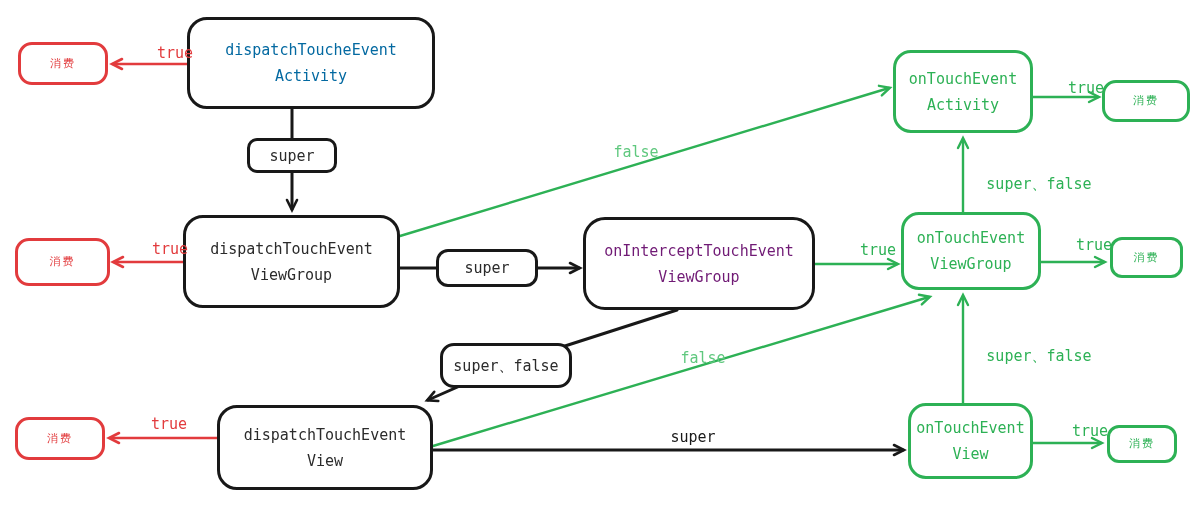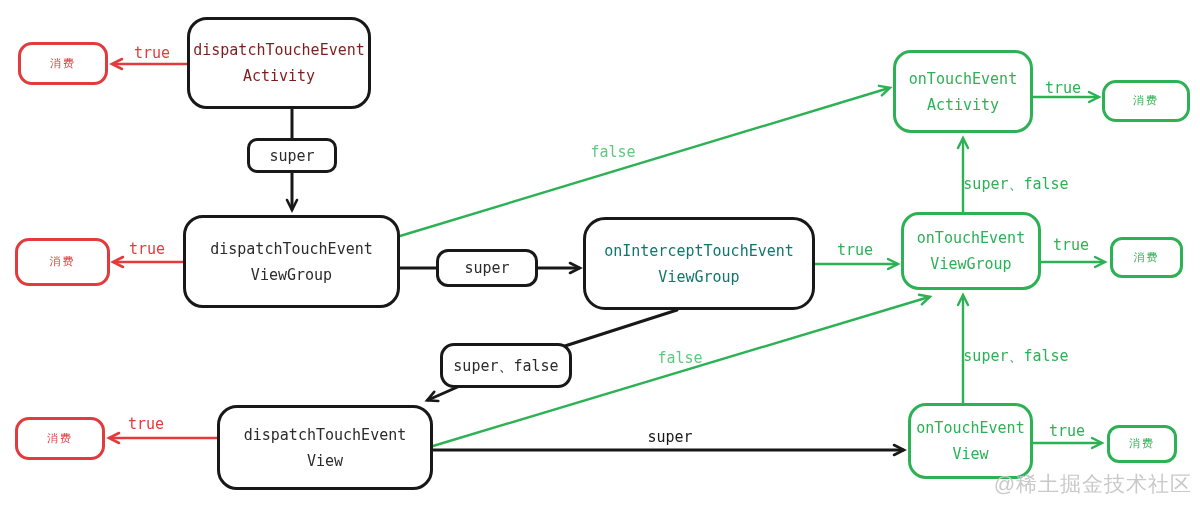--- a/index.html
+++ b/index.html
@@ -29,20 +29,21 @@
     font-size: 15px;
   }
   .node .node-line { white-space: nowrap; }
   .node.cjk { font-size: 11px; letter-spacing: 2px; line-height: 22px; }
   .edge-label {
     position: absolute;
     transform: translate(-50%, -50%);
     white-space: nowrap;
     font-size: 15px;
     background: transparent;
+    margin-left: 23px;
   }
   .watermark {
     position: absolute;
     right: 8px;
     bottom: 7px;
     font-size: 21px;
     letter-spacing: 1px;
     font-family: "Liberation Sans", sans-serif;
   }
 </style>
@@ -75,35 +76,35 @@
         <polyline points="815,264 897,264" fill="none" stroke="#2db155" stroke-width="2.4" stroke-linecap="round" stroke-linejoin="round" marker-end="url(#arrow-green)"></polyline>
         <polyline points="1033,97 1098,97" fill="none" stroke="#2db155" stroke-width="2.4" stroke-linecap="round" stroke-linejoin="round" marker-end="url(#arrow-green)"></polyline>
         <polyline points="1041,262 1104,262" fill="none" stroke="#2db155" stroke-width="2.4" stroke-linecap="round" stroke-linejoin="round" marker-end="url(#arrow-green)"></polyline>
         <polyline points="1033,443 1101,443" fill="none" stroke="#2db155" stroke-width="2.4" stroke-linecap="round" stroke-linejoin="round" marker-end="url(#arrow-green)"></polyline>
         <polyline points="963,212 963,139" fill="none" stroke="#2db155" stroke-width="2.4" stroke-linecap="round" stroke-linejoin="round" marker-end="url(#arrow-green)"></polyline>
         <polyline points="963,403 963,296" fill="none" stroke="#2db155" stroke-width="2.4" stroke-linecap="round" stroke-linejoin="round" marker-end="url(#arrow-green)"></polyline>
         <polyline points="433,446 929,297" fill="none" stroke="#2db155" stroke-width="2.4" stroke-linecap="round" stroke-linejoin="round" marker-end="url(#arrow-green)"></polyline>
       </g>
   </svg>
   <div id="node-layer">
-      <div class="node" style="left: 187px; top: 17px; width: 184px; height: 92px; border-radius: 20px; border: 3px solid rgb(24, 24, 24); color: #7f1d1d;">
+      <div class="node" style="left: 187px; top: 17px; width: 248px; height: 92px; border-radius: 20px; border: 3px solid rgb(24, 24, 24); color: #0369a1;">
         <div class="node-line">dispatchToucheEvent</div>
         <div class="node-line">Activity</div>
       </div>
       <div class="node" style="left: 247px; top: 138px; width: 90px; height: 35px; border-radius: 10px; border: 3px solid rgb(24, 24, 24); color: rgb(43, 43, 43);">
         <div class="node-line">super</div>
       </div>
       <div class="node" style="left: 183px; top: 215px; width: 217px; height: 93px; border-radius: 20px; border: 3px solid rgb(24, 24, 24); color: rgb(43, 43, 43);">
         <div class="node-line">dispatchTouchEvent</div>
         <div class="node-line">ViewGroup</div>
       </div>
       <div class="node" style="left: 436px; top: 249px; width: 102px; height: 38px; border-radius: 12px; border: 3px solid rgb(24, 24, 24); color: rgb(43, 43, 43);">
         <div class="node-line">super</div>
       </div>
-      <div class="node" style="left: 583px; top: 217px; width: 232px; height: 93px; border-radius: 22px; border: 3px solid rgb(24, 24, 24); color: #0f766e;">
+      <div class="node" style="left: 583px; top: 217px; width: 232px; height: 93px; border-radius: 22px; border: 3px solid rgb(24, 24, 24); color: #701a75;">
         <div class="node-line">onInterceptTouchEvent</div>
         <div class="node-line">ViewGroup</div>
       </div>
       <div class="node" style="left: 440px; top: 343px; width: 132px; height: 45px; border-radius: 14px; border: 3px solid rgb(24, 24, 24); color: rgb(43, 43, 43);">
         <div class="node-line">super、false</div>
       </div>
       <div class="node" style="left: 217px; top: 405px; width: 216px; height: 85px; border-radius: 20px; border: 3px solid rgb(24, 24, 24); color: rgb(43, 43, 43);">
         <div class="node-line">dispatchTouchEvent</div>
         <div class="node-line">View</div>
       </div>
@@ -145,14 +146,13 @@
       <div class="edge-label" style="left: 613px; top: 152px; color: rgb(95, 200, 126);">false</div>
       <div class="edge-label" style="left: 680px; top: 358px; color: rgb(95, 200, 126);">false</div>
       <div class="edge-label" style="left: 670px; top: 437px; color: rgb(24, 24, 24);">super</div>
       <div class="edge-label" style="left: 855px; top: 250px; color: rgb(45, 177, 85);">true</div>
       <div class="edge-label" style="left: 1063px; top: 88px; color: rgb(45, 177, 85);">true</div>
       <div class="edge-label" style="left: 1071px; top: 245px; color: rgb(45, 177, 85);">true</div>
       <div class="edge-label" style="left: 1067px; top: 431px; color: rgb(45, 177, 85);">true</div>
       <div class="edge-label" style="left: 1016px; top: 184px; color: rgb(45, 177, 85);">super、false</div>
       <div class="edge-label" style="left: 1016px; top: 356px; color: rgb(45, 177, 85);">super、false</div>
     </div>
-  <div class="watermark" style="color: rgb(201, 201, 201);">@稀土掘金技术社区</div>
 </div>
 
 </body></html>

